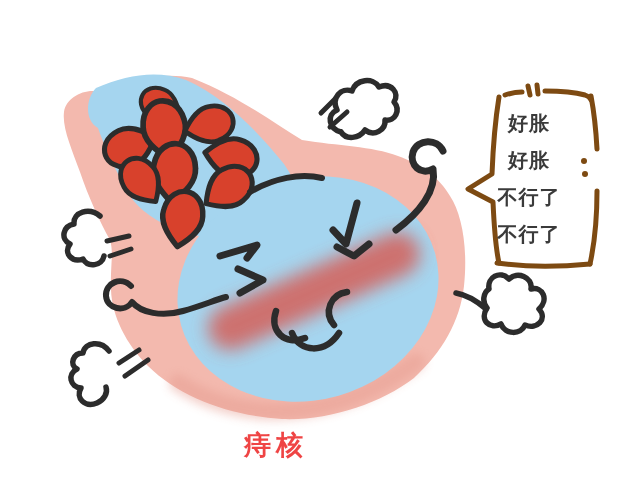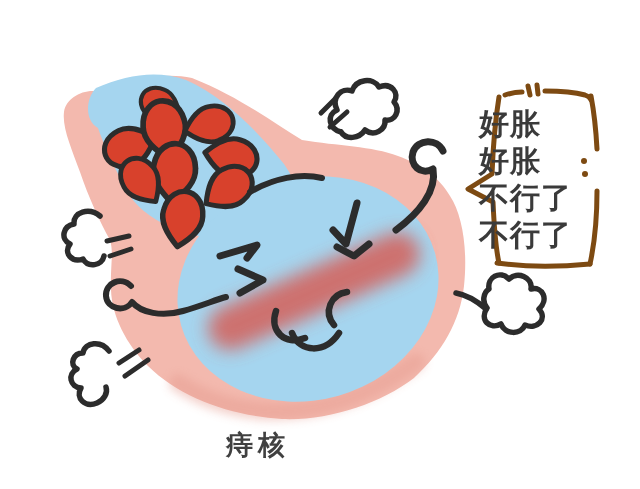--- a/index.html
+++ b/index.html
@@ -2,24 +2,24 @@
 <html><head>
 <meta charset="utf-8">
 <style>
   html,body{margin:0;padding:0;background:#fff;}
   body{font-family:"Liberation Sans", sans-serif;}
   .stage{position:relative;width:640px;height:489px;background:#FFFFFF;overflow:hidden;}
   .stage svg{position:absolute;left:0;top:0;}
   .vein{fill:#D8412C;stroke:#2C2C2C;stroke-width:6;stroke-linejoin:round;}
   .ink{fill:none;stroke:#2C2C2C;stroke-linecap:round;stroke-linejoin:round;}
   .brown{fill:none;stroke:#7D4A12;stroke-width:5;stroke-linecap:round;stroke-linejoin:round;}
-  .bubble-text{position:absolute;left:479px;top:105px;width:100px;text-align:left;
-    font-size:30px;font-weight:700;line-height:37px;color:#3A3A3A;letter-spacing:1px;}
-  .caption{position:absolute;left:226px;top:427px;width:100px;
-    font-size:27px;font-weight:700;color:#404040;letter-spacing:5px;}
+  .bubble-text{position:absolute;left:479px;top:105px;width:100px;text-align:center;
+    font-size:20px;font-weight:700;line-height:37px;color:#3A3A3A;letter-spacing:1px;}
+  .caption{position:absolute;left:226px;top:427px;width:100px;text-align:center;
+    font-size:27px;font-weight:700;color:#ef4444;letter-spacing:5px;}
 </style>
 </head>
 <body>
 
 <div class="stage">
 
   <svg width="640" height="489" viewBox="0 0 640 489">
     <defs>
       <filter id="blurBlush" x="-60%" y="-60%" width="220%" height="220%">
         <feGaussianBlur stdDeviation="9"></feGaussianBlur>

